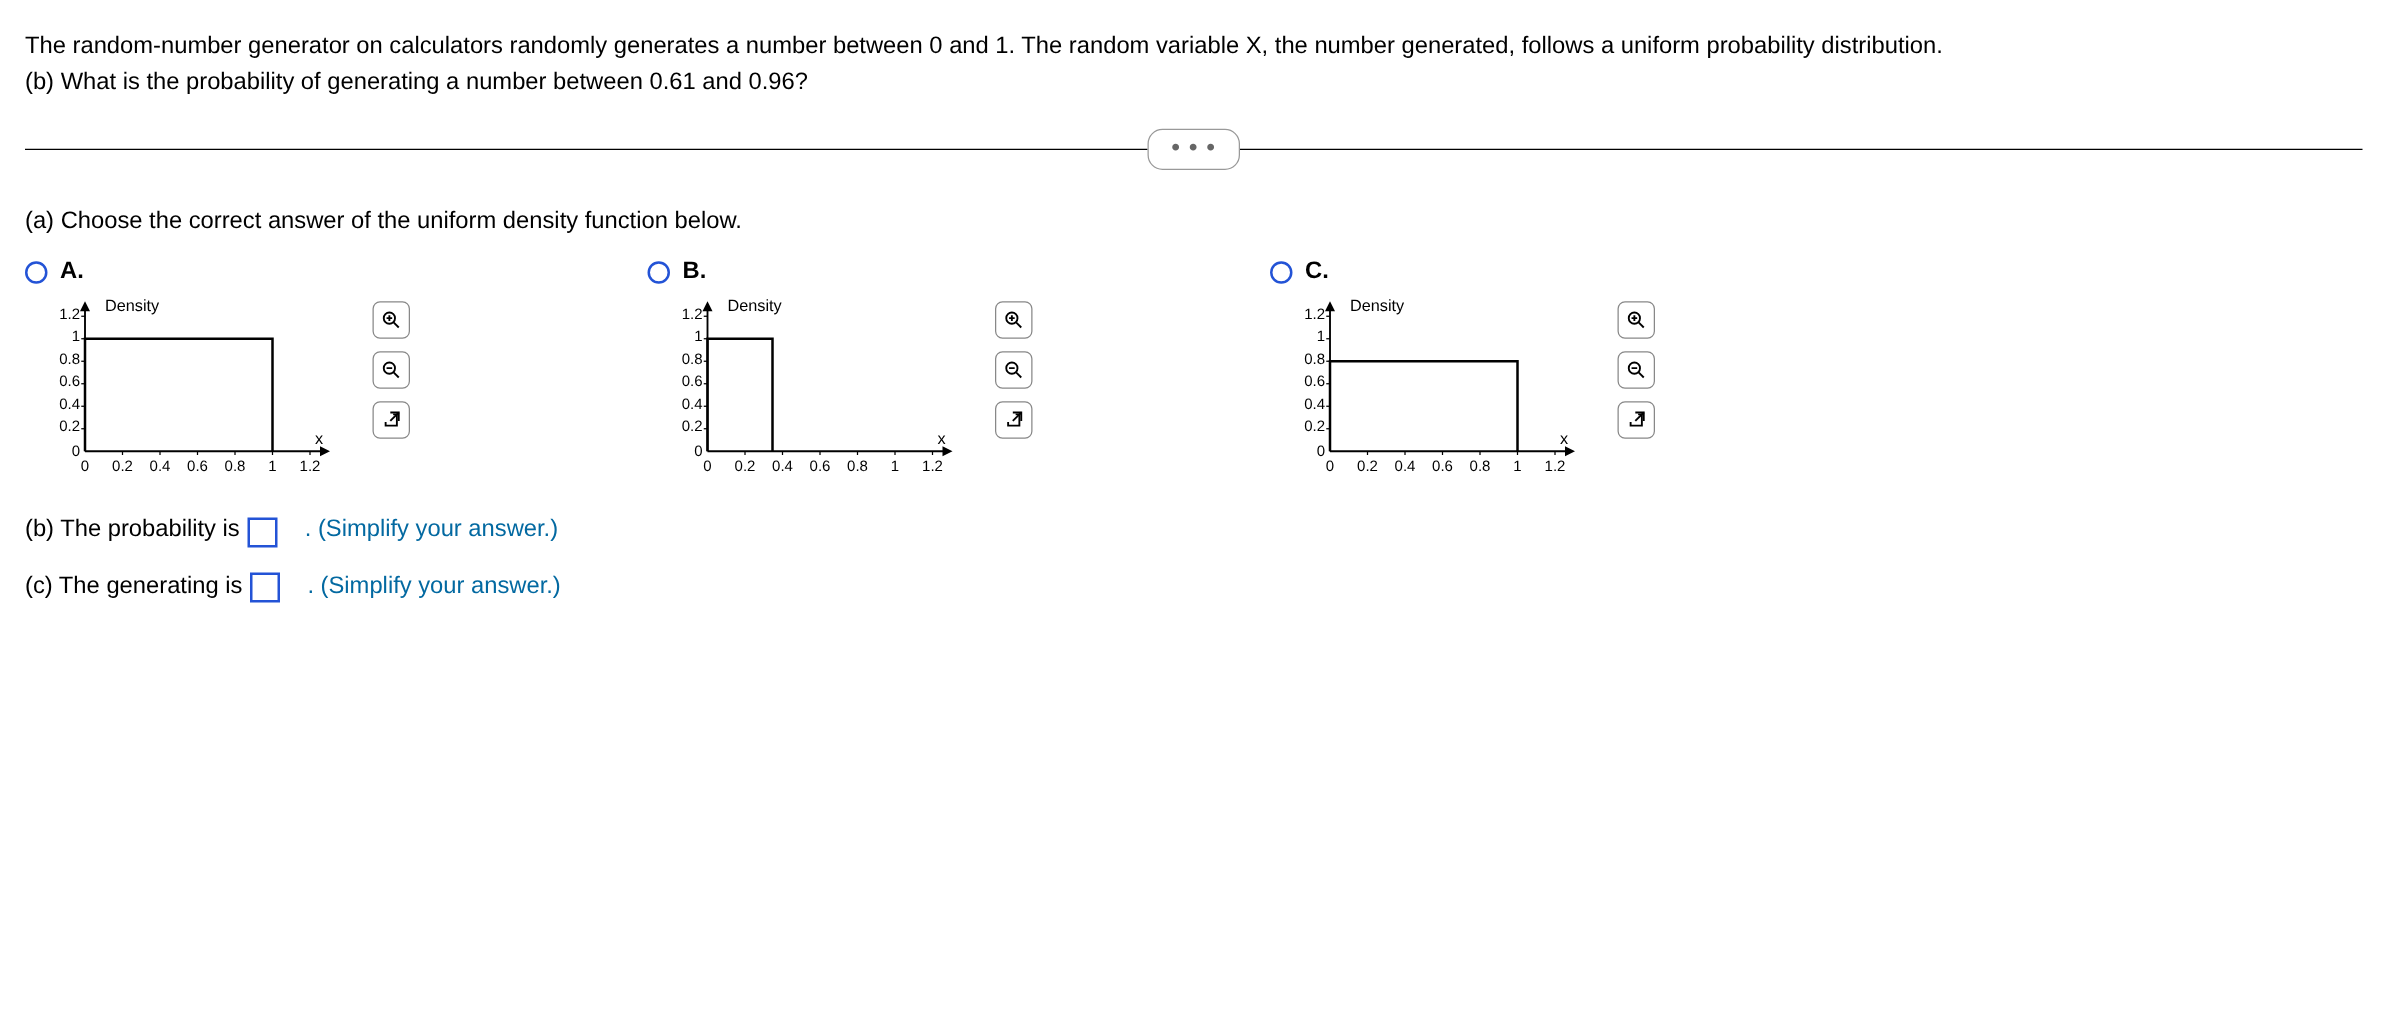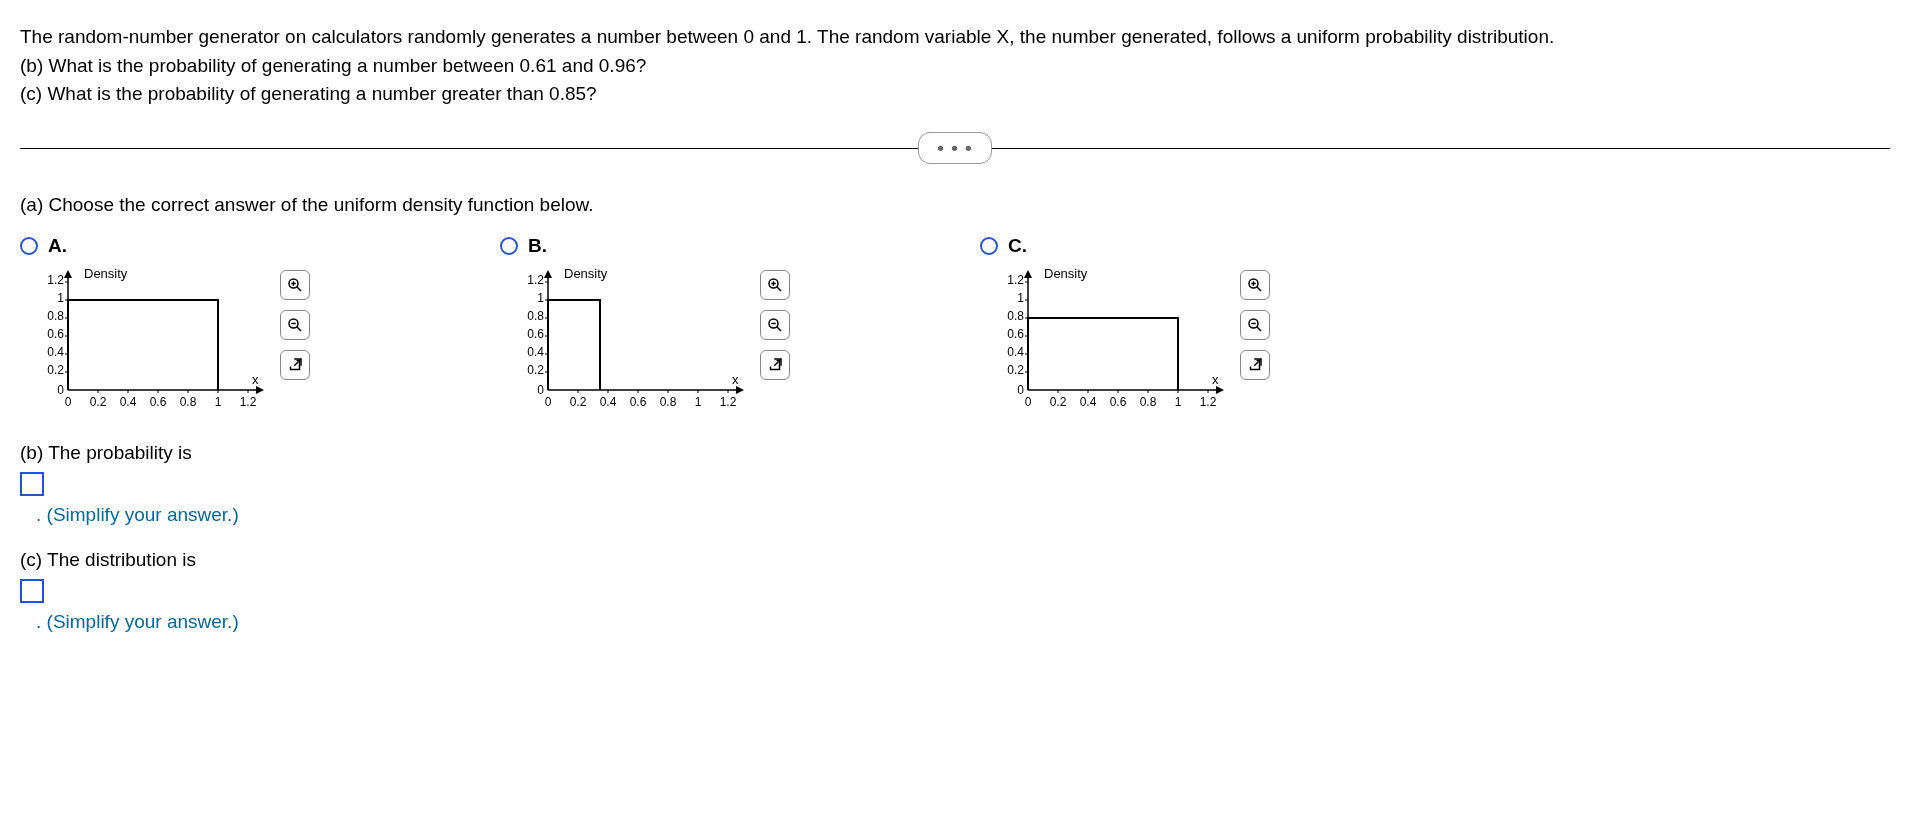--- a/index.html
+++ b/index.html
@@ -8,38 +8,37 @@
   .question-block p { margin-bottom: 2px; }
   .hr-wrap { position: relative; display:flex; align-items:center; margin: 24px 0 28px; }
   .hr-line { flex:1; height:1px; background:#000; }
   .dots-pill { border:1px solid #999; border-radius: 12px; padding: 2px 18px; color:#666; font-weight:bold; letter-spacing:1px; background:#fff; cursor:pointer; }
   .part-a-prompt { margin-bottom: 14px; }
   .options-row { display:flex; gap: 190px; }
   .option-col { display:flex; flex-direction:column; }
   .option-head { display:flex; align-items:center; gap:10px; margin-bottom:6px; }
   .radio { width:18px; height:18px; border:2px solid #2353d6; border-radius:50%; cursor:pointer; flex-shrink:0; }
   .opt-label { font-weight:bold; font-size:19px; }
-  .chart-icons-row { display:flex; align-items:flex-start; }
+  .chart-icons-row { display:flex; align-items:flex-start; gap:18px; }
   .icon-stack { display:flex; flex-direction:column; gap:10px; margin-top:4px; }
   .icon-btn { width:30px; height:30px; border:1px solid #888; border-radius:6px; display:flex; align-items:center; justify-content:center; cursor:pointer; background:#fff; }
   .icon-btn svg { width:18px; height:18px; stroke:#000; fill:none; stroke-width:2; }
   .chart { position:relative; width:260px; height:150px; }
   .chart svg { overflow:visible; }
-  .answer-line { display:flex; align-items:flex-start; gap:6px; margin-top:24px; font-size:19px;flex-direction:column; }
+  .answer-line { display:flex; align-items:flex-end; gap:6px; margin-top:24px; font-size:19px; }
   .answer-line + .answer-line { margin-top:18px; }
   .blank { display:inline-block; width:24px; height:24px; border:2px solid #2353d6; background:#fff; }
   .hint { color:#0369a1;margin-left:16px; }
 </style>
 </head>
 <body>
 
 <div class="question-block">
   <p>The random-number generator on calculators randomly generates a number between 0 and 1. The random variable X, the number generated, follows a uniform probability distribution.</p>
   <p>(b) What is the probability of generating a number between 0.61 and 0.96?</p>
-  <p>(c) What is the probability of generating a number greater than 0.85?</p>
 </div>
 
 <div class="hr-wrap">
   <div class="hr-line"></div>
   <div class="dots-pill">• • •</div>
   <div class="hr-line"></div>
 </div>
 
 <p class="part-a-prompt">(a) Choose the correct answer of the uniform density function below.</p>
 
@@ -288,16 +287,16 @@
 
 </div>
 
 <div class="answer-line">
   <span>(b) The probability is</span>
   <span class="blank"></span>
   <span class="hint">. (Simplify your answer.)</span>
 </div>
 
 <div class="answer-line">
-  <span>(c) The distribution is</span>
+  <span>(c) The generating is</span>
   <span class="blank"></span>
   <span class="hint">. (Simplify your answer.)</span>
 </div>
 
 </body></html>

